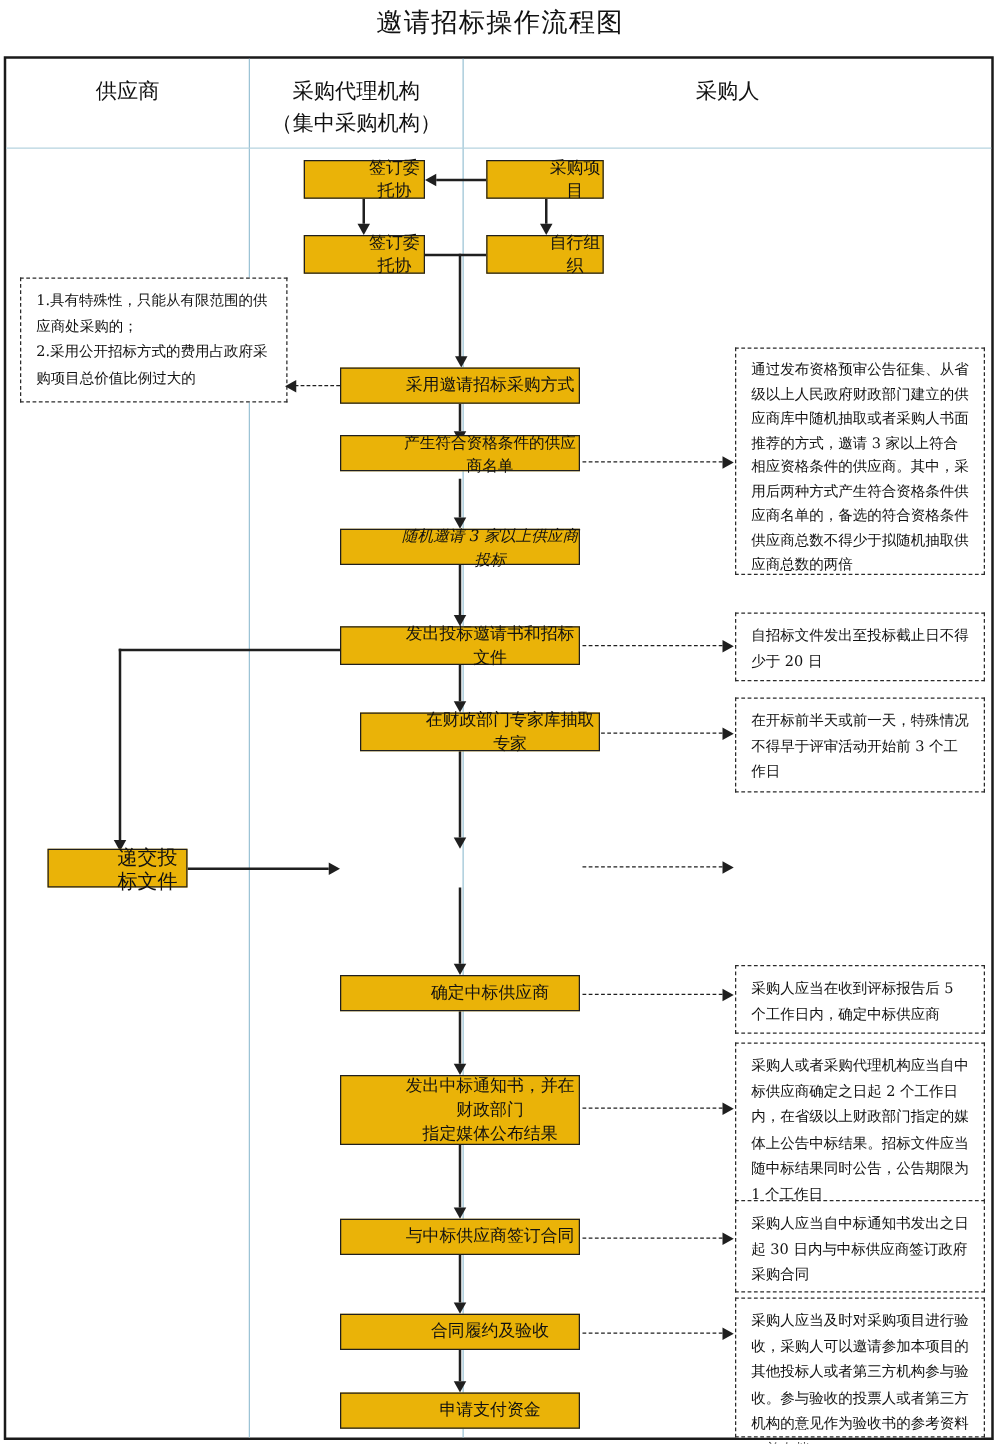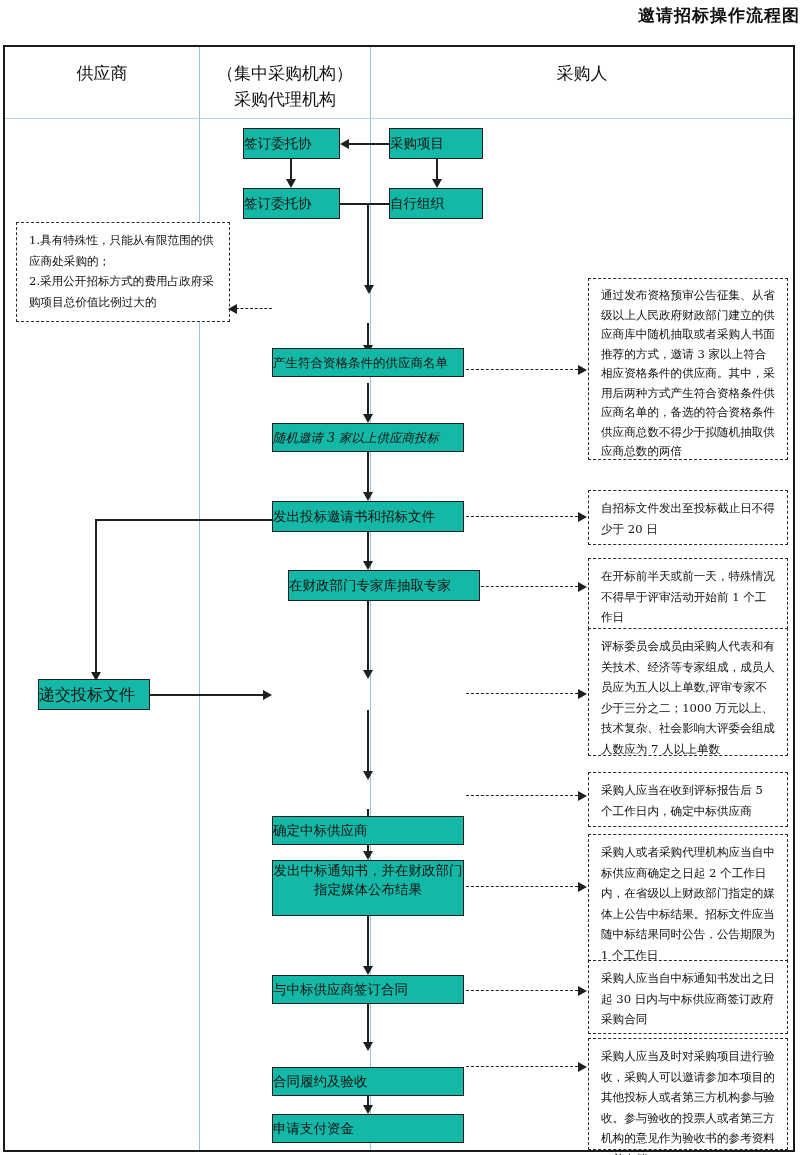--- a/index.html
+++ b/index.html
@@ -18,23 +18,23 @@
     height: 1155px;
     overflow: hidden;
     background: #ffffff;
   }
   
   #title {
     position: absolute;
     left: 0;
     top: 4px;
     width: 800px;
-    text-align: right;
-    font-size: 17px;
-    font-weight: bold;
+    text-align: center;
+    font-size: 21px;
+    font-weight: normal;
     letter-spacing: 1px;
     font-family: "DejaVu Sans", "Liberation Sans", sans-serif;
   }
   
   #frame {
     position: absolute;
     left: 3px;
     top: 45px;
     width: 792px;
     height: 1107px;
@@ -70,27 +70,29 @@
   }
   #lane-header-supplier { left: 5px;   width: 194px; }
   #lane-header-agency   { left: 200px; width: 170px; }
   #lane-header-buyer    { left: 371px; width: 422px; }
 
   
   .box {
     position: absolute;
     box-sizing: border-box;
     border: 1.6px solid #1f1f1f;
-    background: #14b8a6;
+    background: #eab308;
     display: flex;
     align-items: center;
+    justify-content: center;
     text-align: center;
     font-size: 13.5px;
     line-height: 19px;
     z-index: 4;
+    padding-left: 48px;
   }
   .box.small { font-size: 16px; }
 
   
   .note {
     position: absolute;
     box-sizing: border-box;
     border: 1.5px dashed #2a2a2a;
     background: #ffffff;
     font-size: 11.6px;
@@ -149,22 +151,22 @@
   <div id="frame"></div>
 
   <div class="lane-divider" id="lane-divider-1"></div>
   <div class="lane-divider" id="lane-divider-2"></div>
   <div id="header-rule"></div>
 
   <div class="lane-header" id="lane-header-supplier">
     <div>供应商</div>
   </div>
   <div class="lane-header" id="lane-header-agency">
+    <div>采购代理机构</div>
     <div>（集中采购机构）</div>
-    <div>采购代理机构</div>
   </div>
   <div class="lane-header" id="lane-header-buyer">
     <div>采购人</div>
   </div>
 
   <div class="box" style="left:243px; top:128px; width:97px; height:31px;">
     <span>签订委托协</span>
   </div>
   <div class="box" style="left:389px; top:128px; width:94px; height:31px;">
     <span>采购项目</span>
@@ -191,20 +193,23 @@
   <div class="hline" style="left:367px; top:285px; width:1px;"></div>
 
   <div class="note" style="left:16px; top:222px; width:214px; height:100px;">
     <div style="white-space:pre-line;">1.具有特殊性，只能从有限范围的供应商处采购的；
 2.采用公开招标方式的费用占政府采购项目总价值比例过大的</div>
   </div>
 
   <div class="dhline" style="left:231px; top:308px; width:41px;"></div>
   <div class="arrow left" style="left:228px; top:303.5px;"></div>
 
+  <div class="box" style="left:272px; top:294px; width:192px; height:29px;">
+    <span>采用邀请招标采购方式</span>
+  </div>
   <div class="arrow down" style="left:364px; top:285px;"></div>
 
   <div class="box" style="left:272px; top:348px; width:192px; height:29px;">
     <span style="font-size:12.5px;">产生符合资格条件的供应商名单</span>
   </div>
   <div class="vline" style="left:367px; top:323px; height:22px;"></div>
   <div class="arrow down" style="left:363px; top:345px;"></div>
 
   <div class="box" style="left:272px; top:423px; width:192px; height:29px;font-style:italic;">
     <span style="font-size:12.5px;">随机邀请 3 家以上供应商投标</span>
@@ -231,40 +236,40 @@
   <div class="box small" style="left:38px; top:679px; width:112px; height:31px;">
     <span>递交投标文件</span>
   </div>
 
   <div class="vline" style="left:367px; top:601px; height:69px;"></div>
   <div class="arrow down" style="left:363px; top:670px;"></div>
 
   <div class="hline" style="left:150px; top:694px; width:113px;"></div>
   <div class="arrow right" style="left:263px; top:689.5px;"></div>
 
-  <div class="box" style="left:272px; top:780px; width:192px; height:29px;margin-top:36px;">
+  <div class="box" style="left:272px; top:780px; width:192px; height:29px;">
     <span>确定中标供应商</span>
   </div>
   <div class="vline" style="left:367px; top:710px; height:61px;"></div>
   <div class="arrow down" style="left:363px; top:771px;"></div>
 
   <div class="box" style="left:272px; top:860px; width:192px; height:56px; flex-direction:column;">
     <span>发出中标通知书，并在财政部门</span>
     <span>指定媒体公布结果</span>
   </div>
   <div class="vline" style="left:367px; top:809px; height:42px;"></div>
   <div class="arrow down" style="left:363px; top:851px;"></div>
 
   <div class="box" style="left:272px; top:975px; width:192px; height:29px;">
     <span>与中标供应商签订合同</span>
   </div>
   <div class="vline" style="left:367px; top:916px; height:50px;"></div>
   <div class="arrow down" style="left:363px; top:966px;"></div>
 
-  <div class="box" style="left:272px; top:1051px; width:192px; height:29px;margin-top:16px;">
+  <div class="box" style="left:272px; top:1051px; width:192px; height:29px;">
     <span>合同履约及验收</span>
   </div>
   <div class="vline" style="left:367px; top:1004px; height:38px;"></div>
   <div class="arrow down" style="left:363px; top:1042px;"></div>
 
   <div class="box" style="left:272px; top:1114px; width:192px; height:29px;">
     <span>申请支付资金</span>
   </div>
   <div class="vline" style="left:367px; top:1080px; height:25px;"></div>
   <div class="arrow down" style="left:363px; top:1105px;"></div>
@@ -275,28 +280,25 @@
   <div class="dhline" style="left:466px; top:369px; width:112px;"></div>
   <div class="arrow right" style="left:578px; top:364.5px;"></div>
 
   <div class="note" style="left:588px; top:490px; width:200px; height:55px;">
     <div>自招标文件发出至投标截止日不得少于 20 日</div>
   </div>
   <div class="dhline" style="left:466px; top:516px; width:112px;"></div>
   <div class="arrow right" style="left:578px; top:511.5px;"></div>
 
   <div class="note" style="left:588px; top:558px; width:200px; height:76px;">
-    <div>在开标前半天或前一天，特殊情况不得早于评审活动开始前 1 个工作日</div>
+    <div>在开标前半天或前一天，特殊情况不得早于评审活动开始前 3 个工作日</div>
   </div>
   <div class="dhline" style="left:466px; top:586px; width:112px;"></div>
   <div class="arrow right" style="left:578px; top:581.5px;"></div>
 
-  <div class="note" style="left:588px; top:628px; width:200px; height:128px;">
-    <div>评标委员会成员由采购人代表和有关技术、经济等专家组成，成员人员应为五人以上单数,评审专家不少于三分之二；1000 万元以上、技术复杂、社会影响大评委会组成人数应为 7 人以上单数</div>
-  </div>
   <div class="dhline" style="left:466px; top:693px; width:112px;"></div>
   <div class="arrow right" style="left:578px; top:688.5px;"></div>
 
   <div class="note" style="left:588px; top:772px; width:200px; height:55px;">
     <div>采购人应当在收到评标报告后 5 个工作日内，确定中标供应商</div>
   </div>
   <div class="dhline" style="left:466px; top:795px; width:112px;"></div>
   <div class="arrow right" style="left:578px; top:790.5px;"></div>
 
   <div class="note" style="left:588px; top:834px; width:200px; height:128px;">

